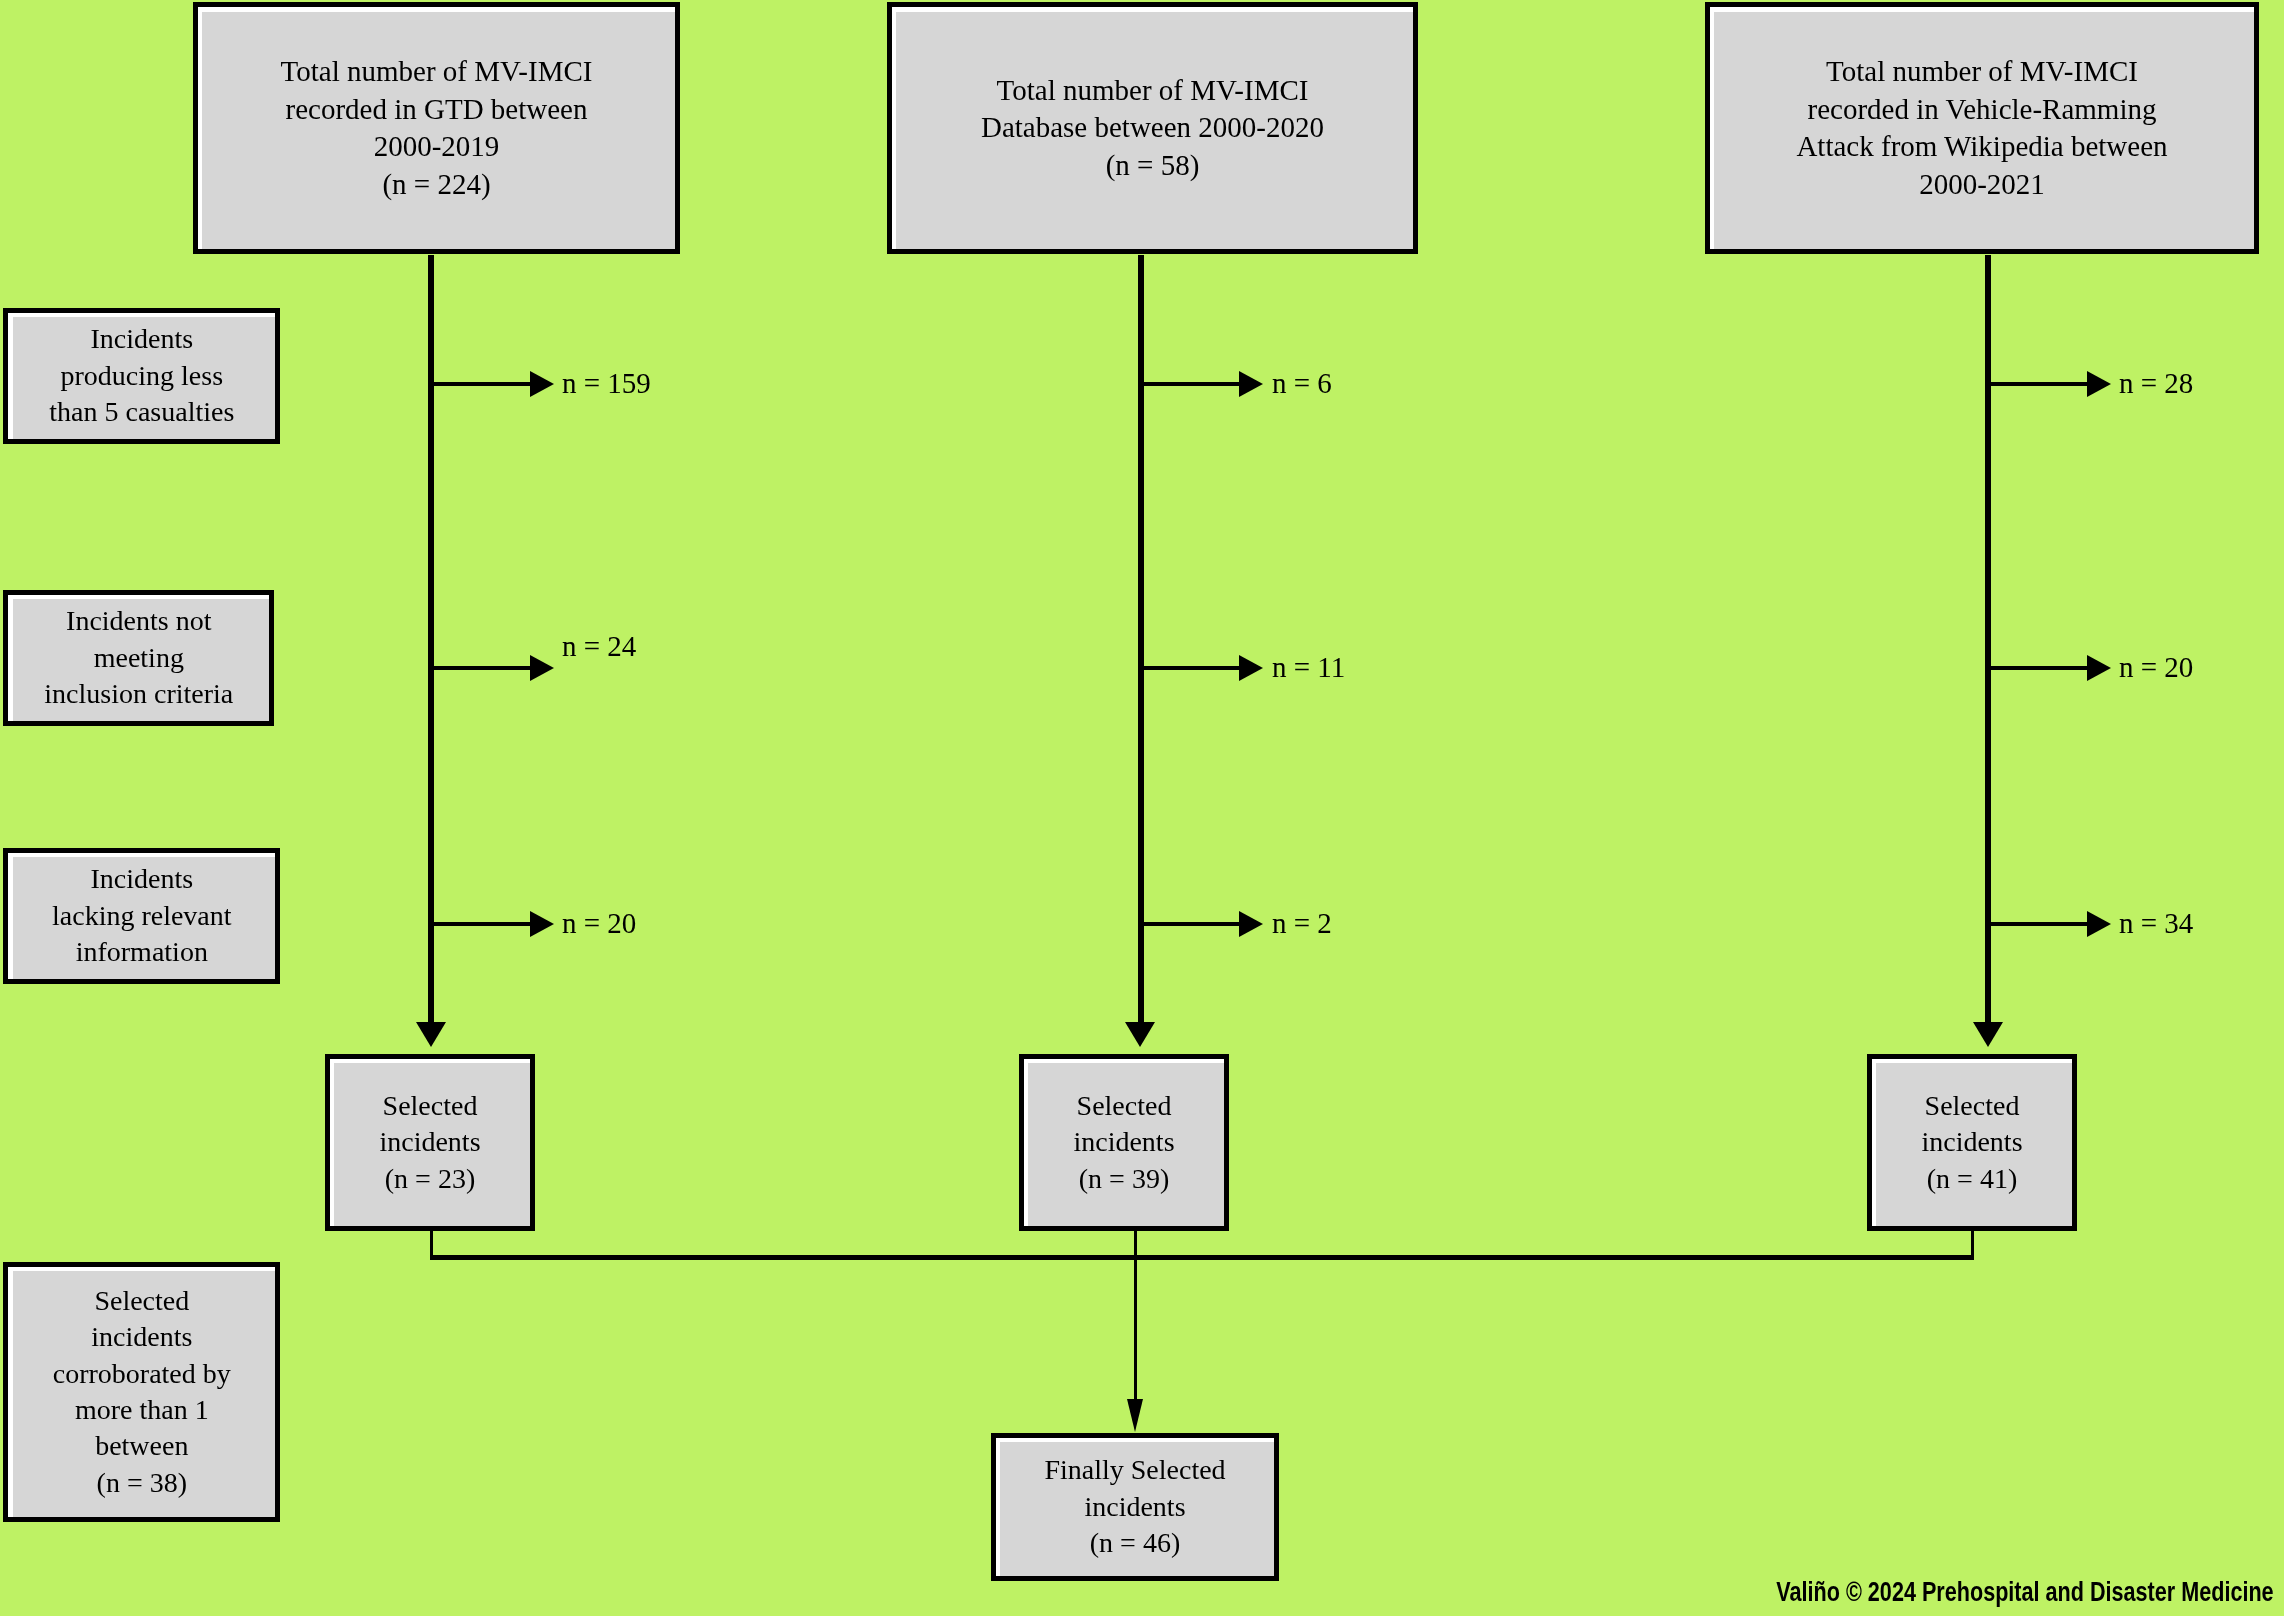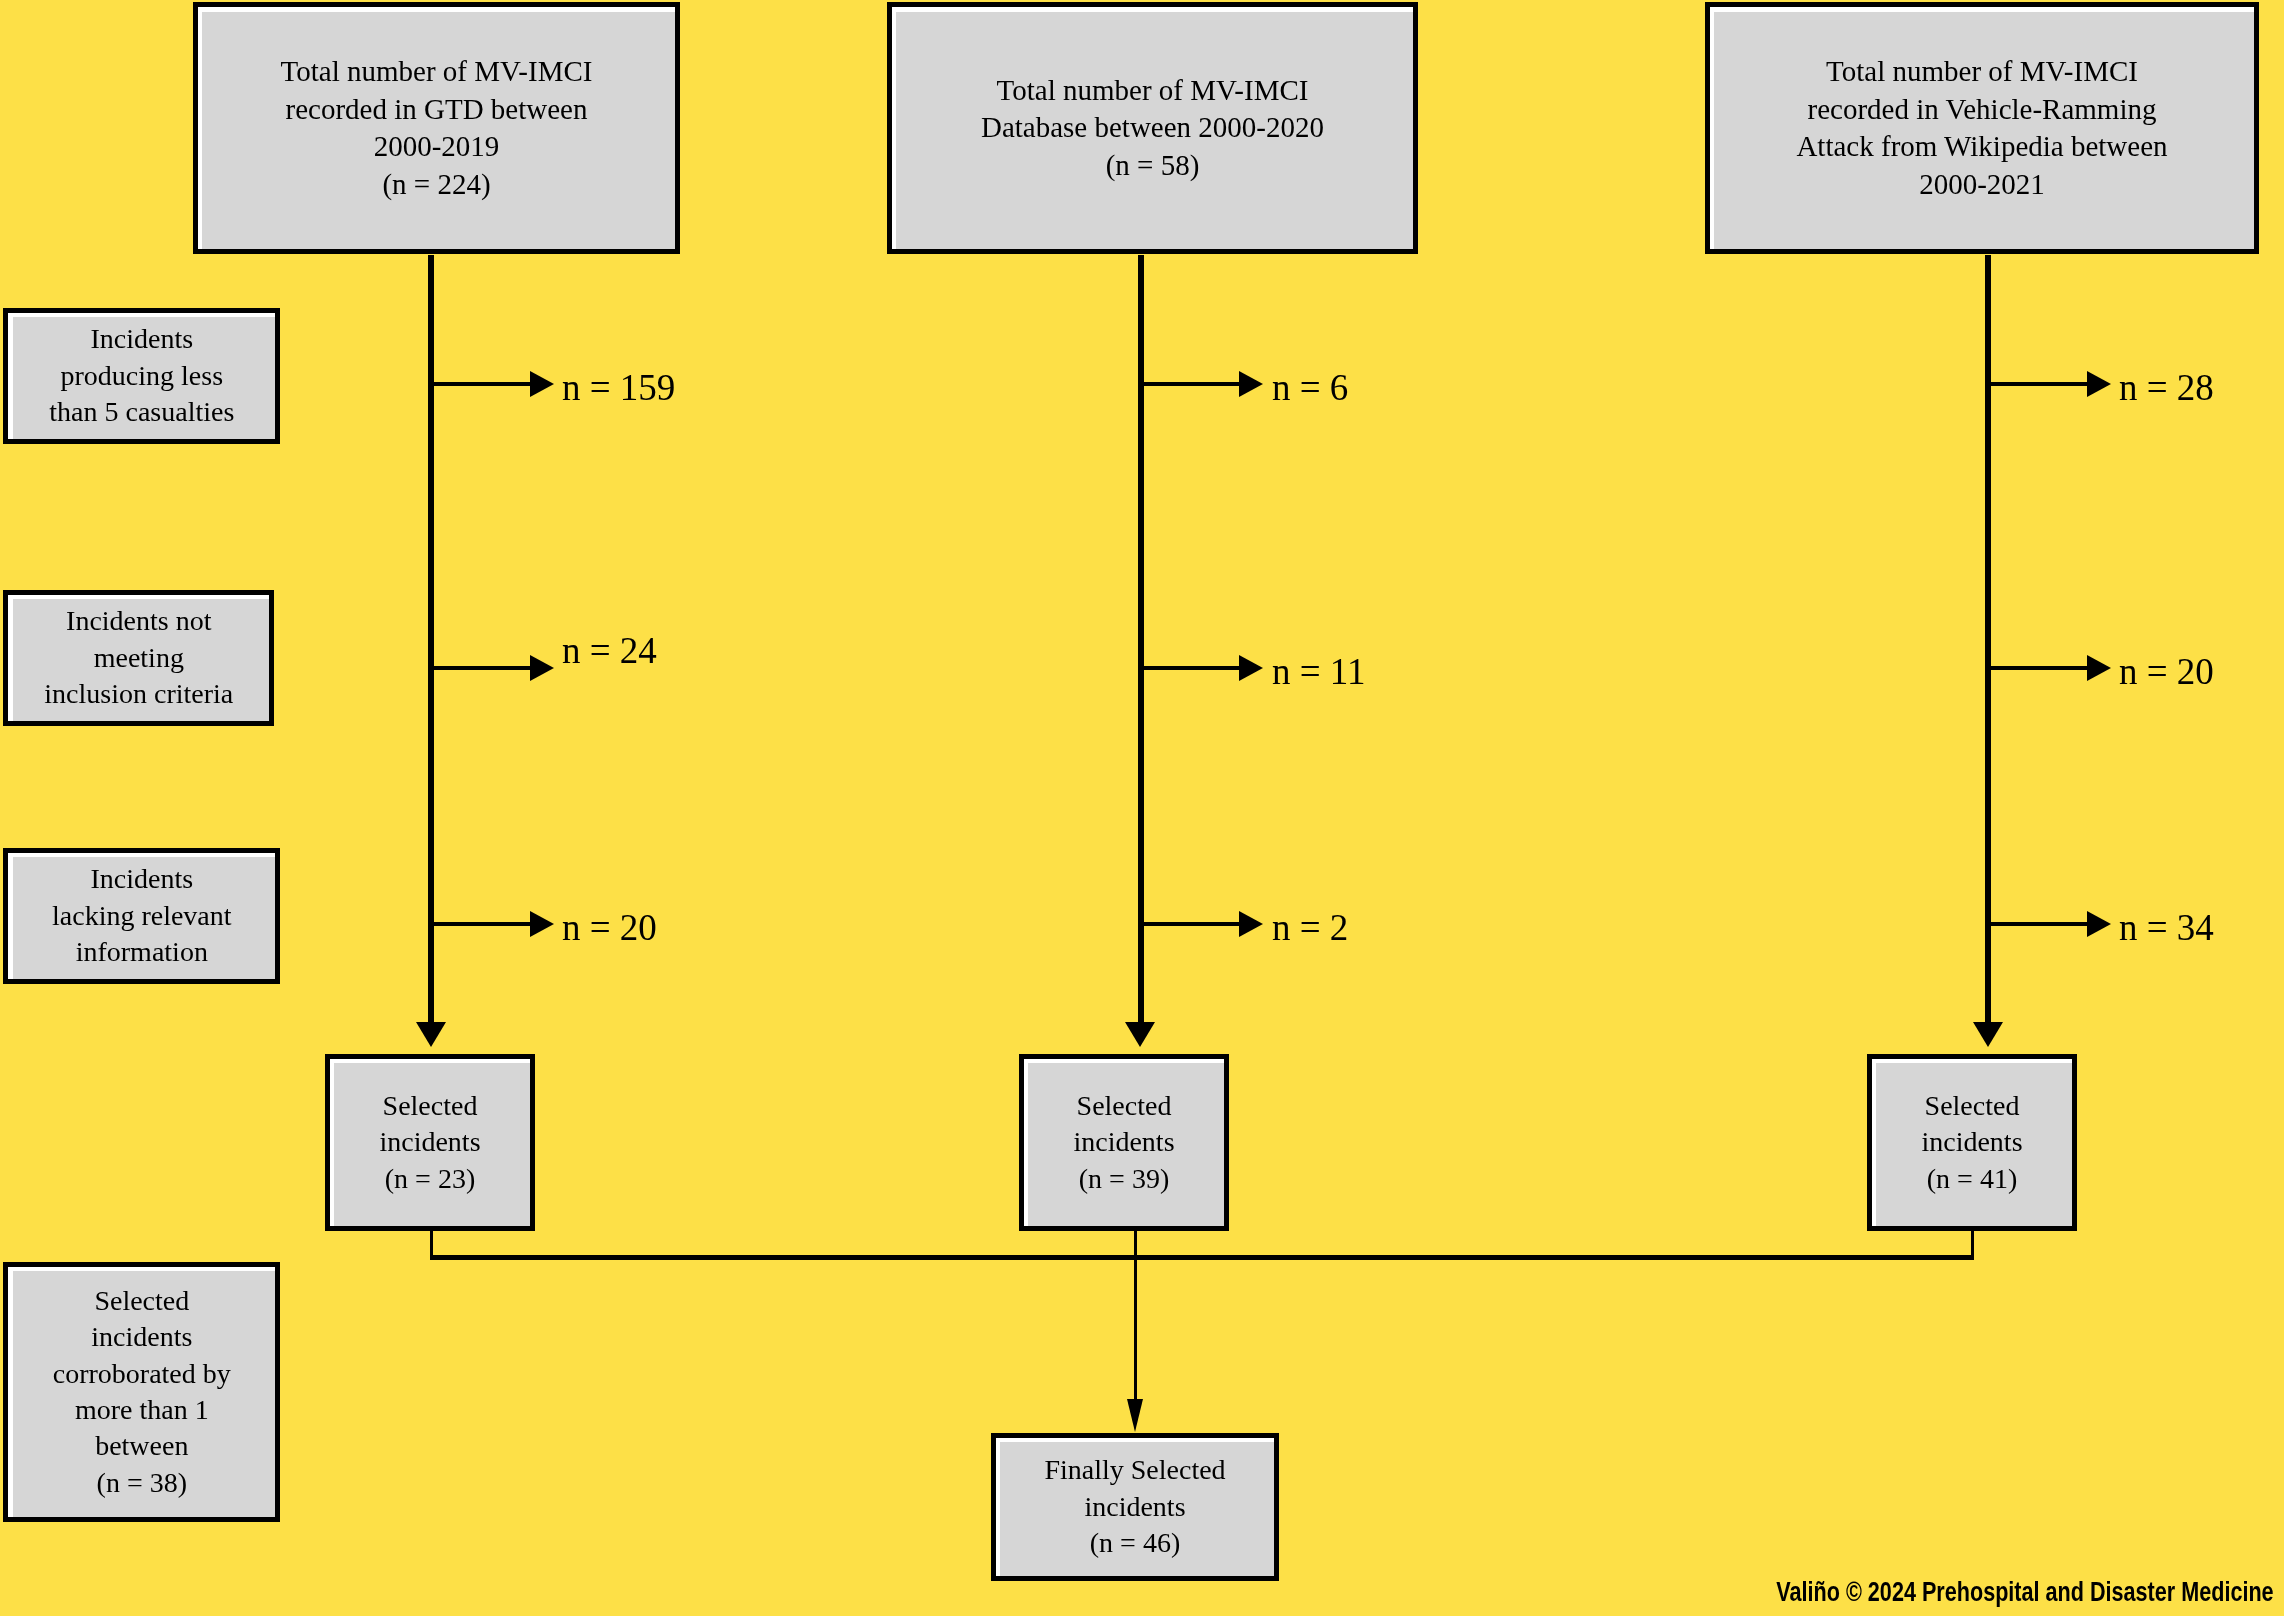--- a/index.html
+++ b/index.html
@@ -4,21 +4,21 @@
 <style>
   html,body{margin:0;padding:0;background:#ffffff;}
   body{
     font-family:"Liberation Serif", serif;
     color:#000000;
   }
   #canvas{
     position:relative;
     width:2284px;
     height:1616px;
-    background:#fde047;
+    background:#bef264;
     overflow:hidden;
   }
   
   .node{
     position:absolute;
     box-sizing:border-box;
     background:#ffffff;
     border:5px solid #000000;
     display:flex;
     align-items:center;
@@ -87,21 +87,21 @@
     position:absolute;
     width:0;height:0;
     border-left:8.3px solid transparent;
     border-right:8.3px solid transparent;
     border-top:33px solid #000000;
     z-index:2;
   }
   
   .elabel{
     position:absolute;
-    font-size:37px;
+    font-size:29px;
     white-space:nowrap;
     line-height:1;
     z-index:4;
   }
   
   #credit{
     position:absolute;
     right:10px;
     bottom:7.7px;
     font-family:"Liberation Sans", sans-serif;

